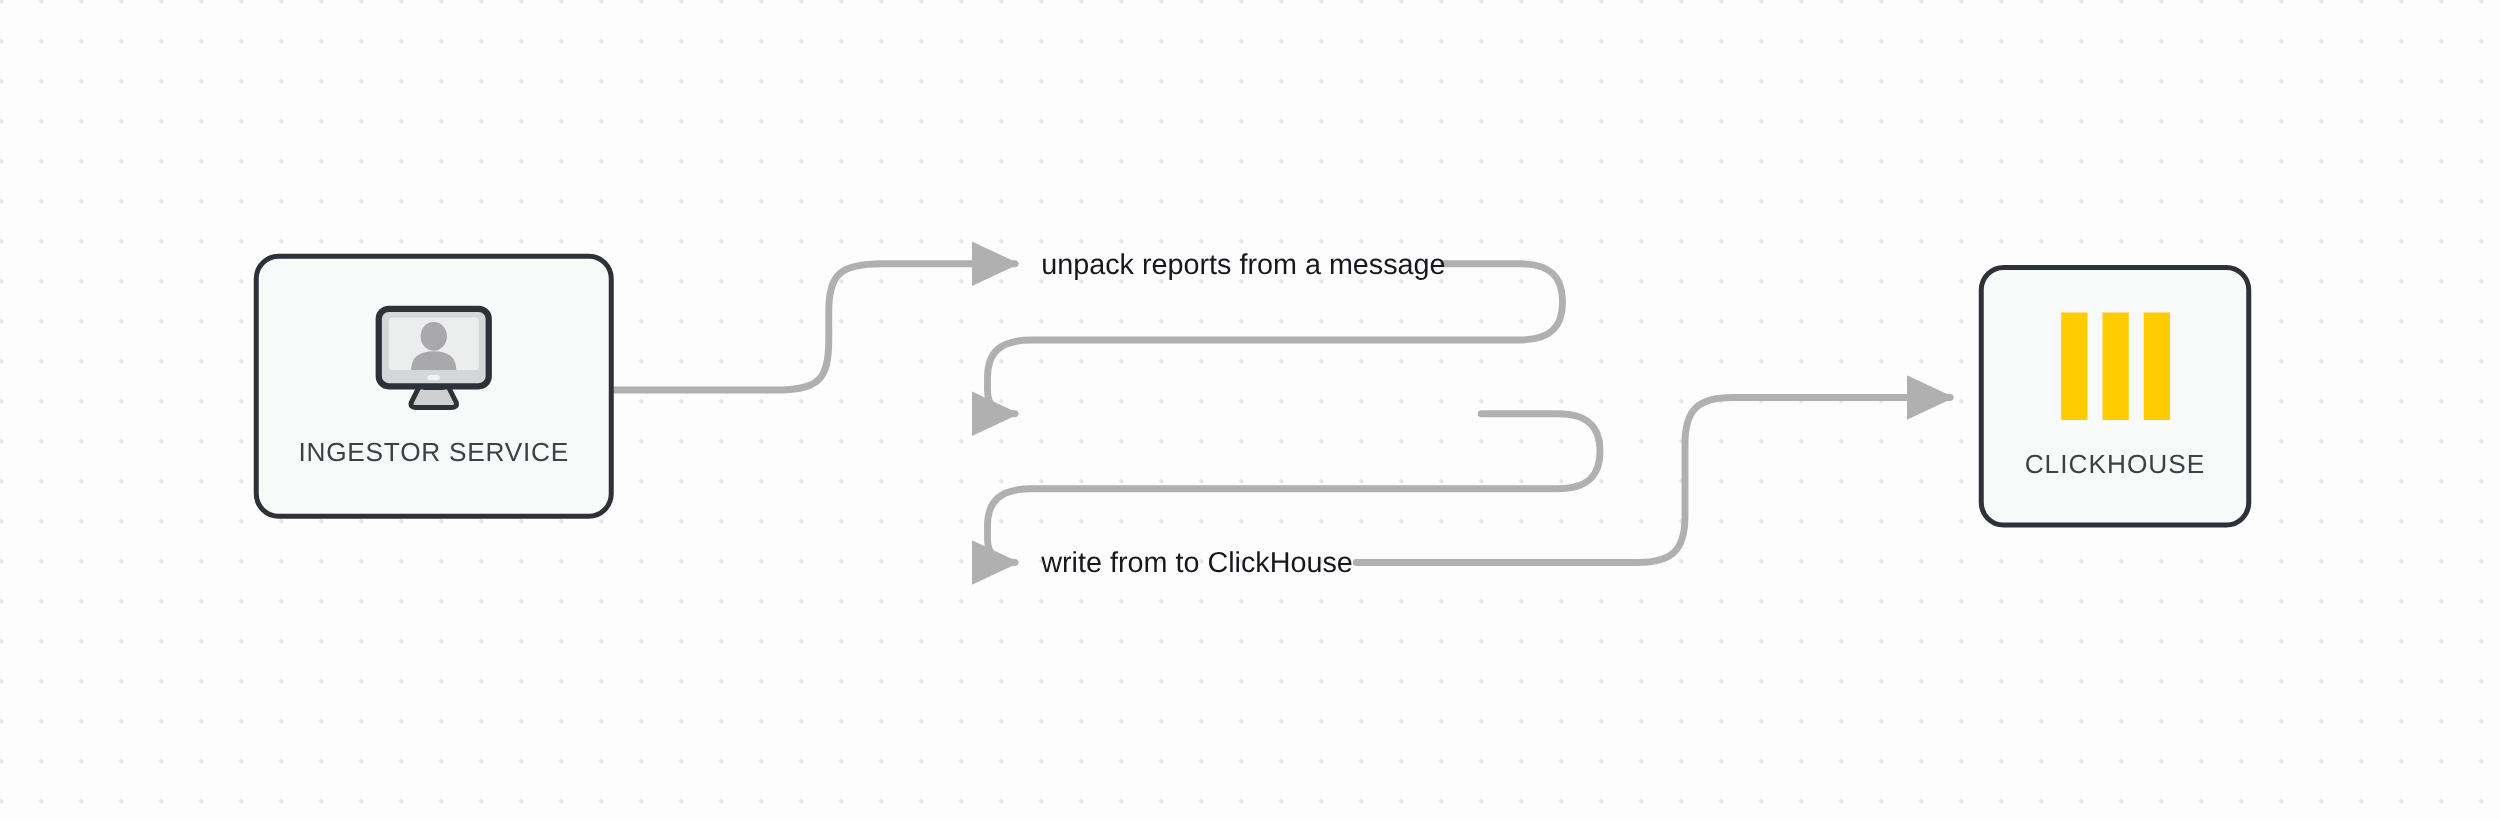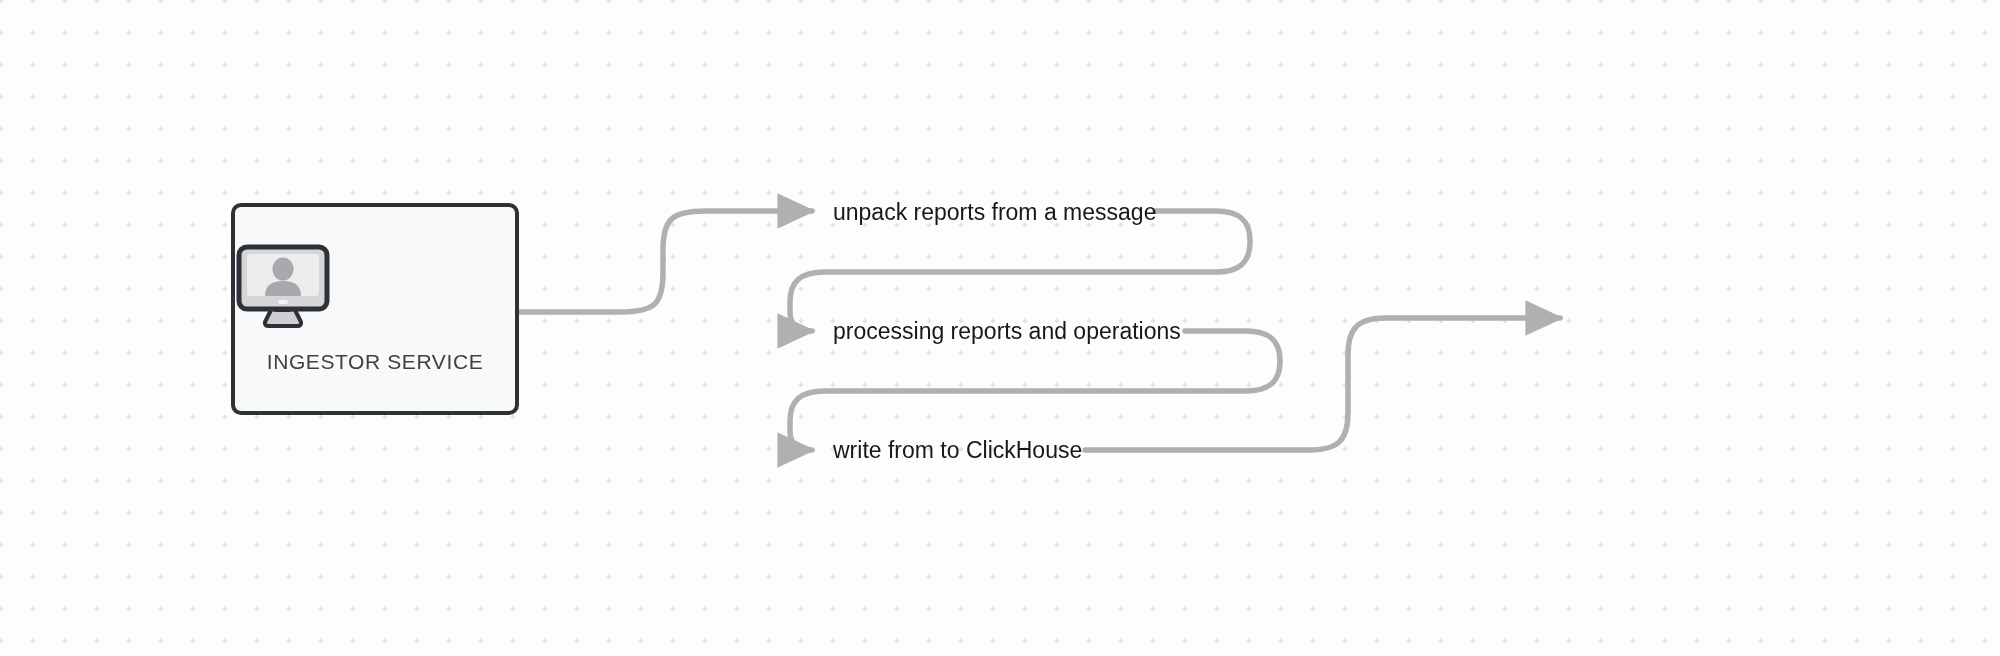--- a/index.html
+++ b/index.html
@@ -33,25 +33,25 @@
     height: 656px;
     pointer-events: none;
   }
 
   
   .node {
     position: absolute;
     box-sizing: border-box;
     background: #f8f9f9;
     border: 4px solid #2e3138;
-    border-radius: 10px;
+    border-radius: 20px;
     display: flex;
     flex-direction: column;
+    align-items: center;
     justify-content: center;
-    margin-left: 28px;
   }
 
   #node-ingestor {
     left: 203px;
     top: 203px;
     width: 288px;
     height: 212px;
   }
 
   #node-clickhouse {
@@ -153,21 +153,20 @@
                L 1310 450
                C 1338 450 1348 440 1348 413
                L 1348 355
                C 1348 328 1358 318 1386 318
                L 1560 318" marker-end="url(#arrowhead)"></path>
     </g>
   </svg>
 
   <div class="edge-label" id="edge-label-unpack">unpack reports from a message</div>
 
-  <div class="edge-label" id="edge-label-processing">processing reports and operations</div>
 
   <div class="edge-label" id="edge-label-write">write from to ClickHouse</div>
 
   <div class="node" id="node-ingestor">
 
     <span id="ingestor-icon">
       <svg width="96" height="86" viewBox="0 0 96 86" xmlns="http://www.w3.org/2000/svg">
 
         <path d="M 30 78 L 38 62 L 58 62 L 66 78 Q 67 82 62 82 L 34 82 Q 29 82 30 78 Z" fill="#cfcfd1" stroke="#2e3138" stroke-width="4" stroke-linejoin="round"></path>
 
@@ -181,14 +180,24 @@
 
         <ellipse cx="48" cy="25" rx="10.5" ry="11.5" fill="#a9a9ad"></ellipse>
 
         <path d="M 30 52 Q 30 37 48 37 Q 66 37 66 52 Z" fill="#a9a9ad"></path>
       </svg>
     </span>
 
     <span class="node-label" id="ingestor-label">INGESTOR SERVICE</span>
   </div>
 
+  <div class="node" id="node-clickhouse">
+
+    <span id="clickhouse-logo">
+      <span class="ch-bar"></span>
+      <span class="ch-bar"></span>
+      <span class="ch-bar"></span>
+    </span>
+
+    <span class="node-label" id="clickhouse-label">CLICKHOUSE</span>
+  </div>
 
 </div>
 
 </body></html>

